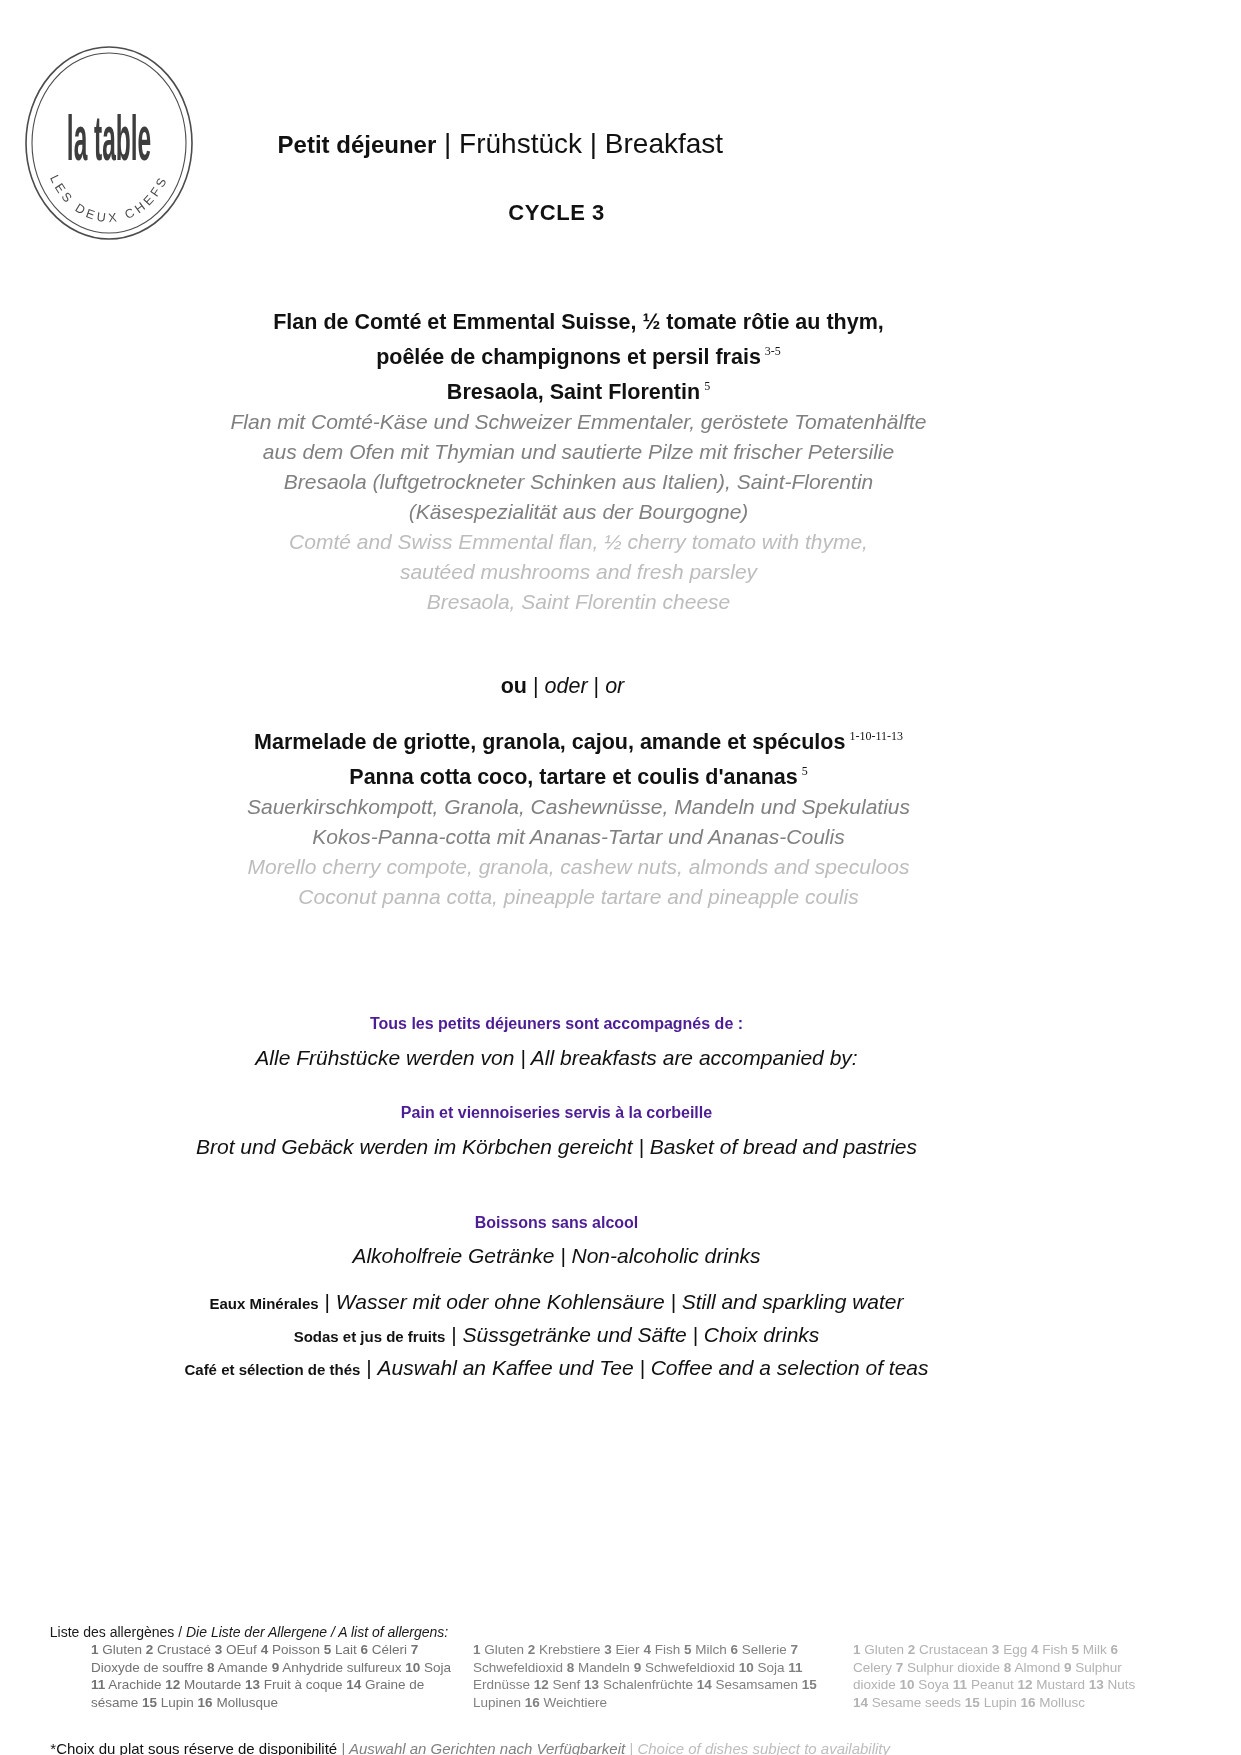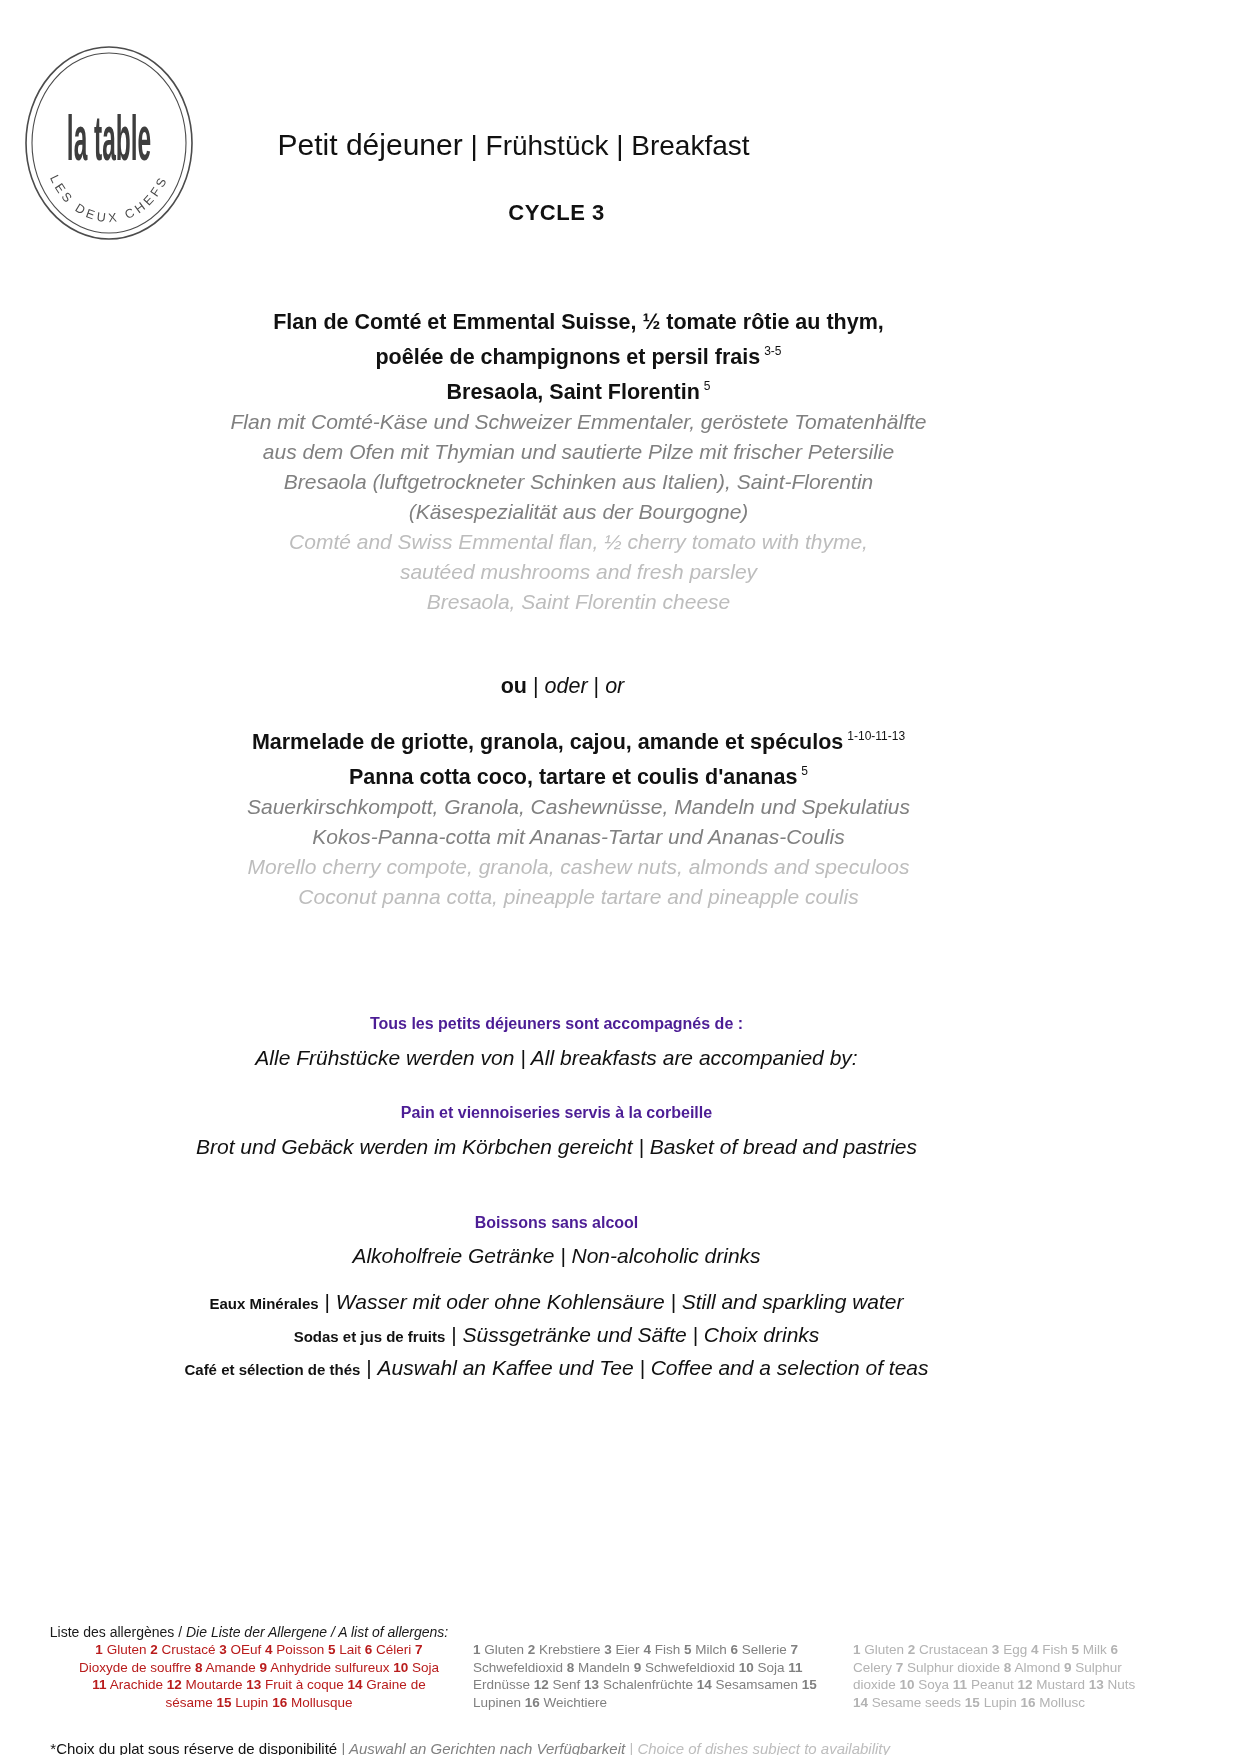--- a/index.html
+++ b/index.html
@@ -10,50 +10,50 @@
   .pre { white-space:pre-wrap; }
   .cblock { position:absolute; left:0; width:1113px; text-align:center; }
 
   
   .logo { position:absolute; left:24px; top:44px; width:170px; height:198px; }
   .logo-name { font-family:"Liberation Sans", sans-serif; font-weight:700; font-size:36px; fill:#3d3d3d; }
   .logo-ring { font-family:"Liberation Sans", sans-serif; font-weight:400; font-size:12.5px; fill:#4a4a4a; letter-spacing:3.5px; }
 
   
   .title { position:absolute; left:262px; top:96px; font-size:28px; }
-  .title .t-main { font-weight:400; font-size:30px;text-align:center; }
+  .title .t-main { font-weight:700; font-size:24px;text-align:center; }
   .cycle { top:200px; font-size:22px; font-weight:700; letter-spacing:0.5px; }
 
   
   .dish div { line-height:30px;padding-left:44px; }
   .fr { font-weight:700; font-size:21.5px; color:#111111; }
   .de { font-style:italic; font-size:21px; color:#808080; }
   .en { font-style:italic; font-size:21px; color:#bdbdbd; }
-  sup { font-size:12px; font-weight:400; position:relative; top:-1px; vertical-align:super; margin-left:4px; }
+  sup { font-size:12px; font-weight:400; position:relative; top:-1px; vertical-align:super; margin-left:4px;font-family:Liberation Serif, serif; }
   sup:empty { display:none; margin:0; }
 
   .choice { top:641px; font-size:21.5px; line-height:30px; }
   .choice .b { font-weight:700; }
   .choice .i { font-style:italic; }
 
   
   .h1 { font-weight:700; font-size:16px; line-height:34px; color:#4c1d95; }
   .sub { font-style:italic; font-size:21px; line-height:34px; color:#111111; }
   .drinks .h1, .drinks .sub { line-height:33px; }
   .drink-items { margin-top:14px; }
   .drink-line { line-height:31px; font-size:21px; }
   .drink-line .b { font-weight:700; font-size:15px; }
   .drink-line .i { font-style:italic; }
 
   
   .allergens-header { position:absolute; left:42px; top:1608px; font-size:14px; color:#1a1a1a; }
   .allergens-header .i { font-style:italic; }
   .acol { position:absolute; top:1641px; font-size:13.5px; line-height:17.5px; }
   .acol b { font-weight:700; }
-  .acol-fr { left:78px;  width:362px; color:#b91c1c;text-align:center; }
+  .acol-fr { left:91px;  width:362px; color:#737373; }
   .acol-de { left:473px; width:352px; color:#808080; }
   .acol-en { left:853px; width:295px; color:#b3b3b3; }
 
   
   .footer { position:absolute; left:42px; top:1723px; font-size:15px; color:#111111; }
   .footer .g  { color:#808080; font-style:italic; }
   .footer .lg { color:#bdbdbd; font-style:italic; }
 </style>
 </head>
 <body>

